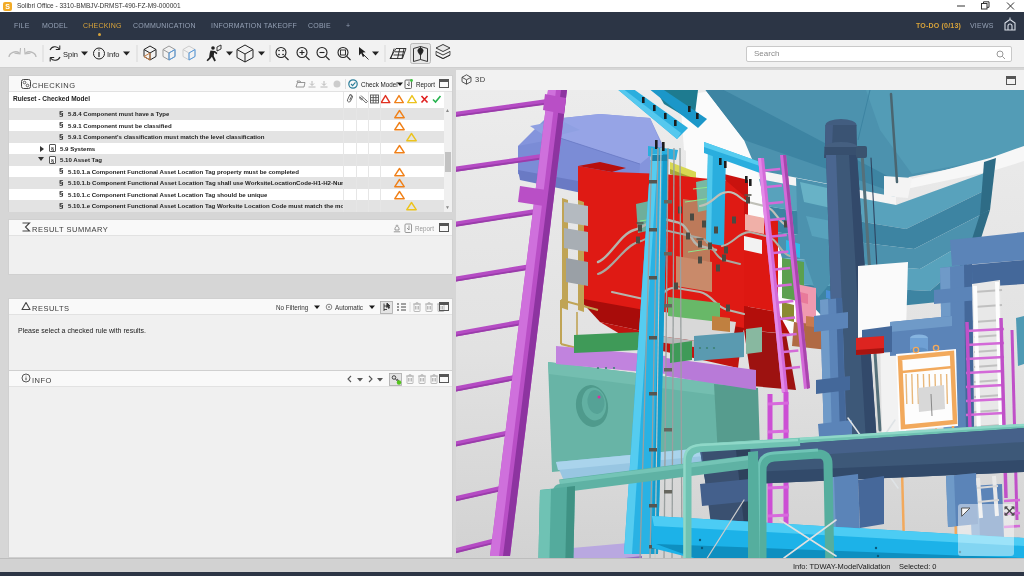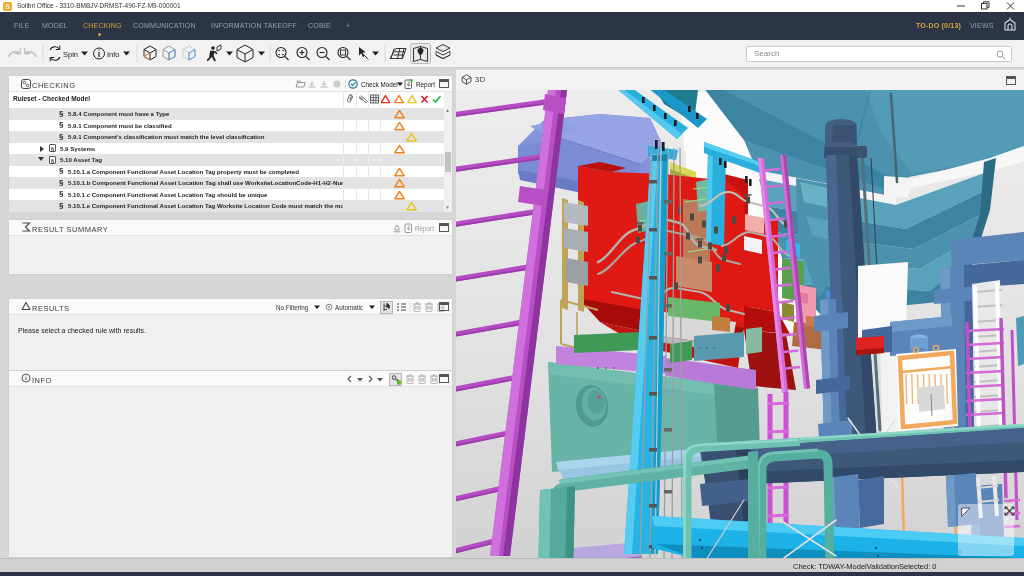--- a/index.html
+++ b/index.html
@@ -717,16 +717,16 @@
 <path d="M780 520 L 836 556 M836 520 L 784 558" fill="none" stroke="#e0e0e0" stroke-width="1.6" stroke-linecap="round" stroke-linejoin="round"></path>
 <path d="M744 500 L 706 560" fill="none" stroke="#cccccc" stroke-width="1.2" stroke-linecap="round" stroke-linejoin="round"></path>
 <rect x="958" y="504" width="56" height="52" fill="#ffffff" rx="3" fill-opacity="0.45"></rect>
 <path d="M962 508 L 970 508 L 962 516 Z" fill="#f8f8f8" stroke="#555" stroke-width="1" stroke-linecap="round" stroke-linejoin="round"></path>
 <path d="M1006 507.5 L 1013 514.5 M1013 507.5 L 1006 514.5" fill="none" stroke="#4a4a4a" stroke-width="1.3" stroke-linecap="round" stroke-linejoin="round"></path>
 <path d="M1005.2 506.8 l2.2 0 -2.2 2.2 Z M1013.8 506.8 l-2.2 0 2.2 2.2 Z M1005.2 515.2 l2.2 0 -2.2 -2.2 Z M1013.8 515.2 l-2.2 0 2.2 -2.2 Z" fill="#4a4a4a" stroke="#4a4a4a" stroke-width="0.8" stroke-linecap="round" stroke-linejoin="round"></path>
     </svg>
 </div>
 
 <div id="statusbar">
-  <div style="position:absolute;left:793px;top:3px;">Check: TDWAY-ModelValidation</div>
+  <div style="position:absolute;left:793px;top:3px;">Info: TDWAY-ModelValidation</div>
   <div style="position:absolute;left:899px;top:3px;">Selected: 0</div>
 </div>
 <div id="bottomstrip"></div>
 
 </body></html>

